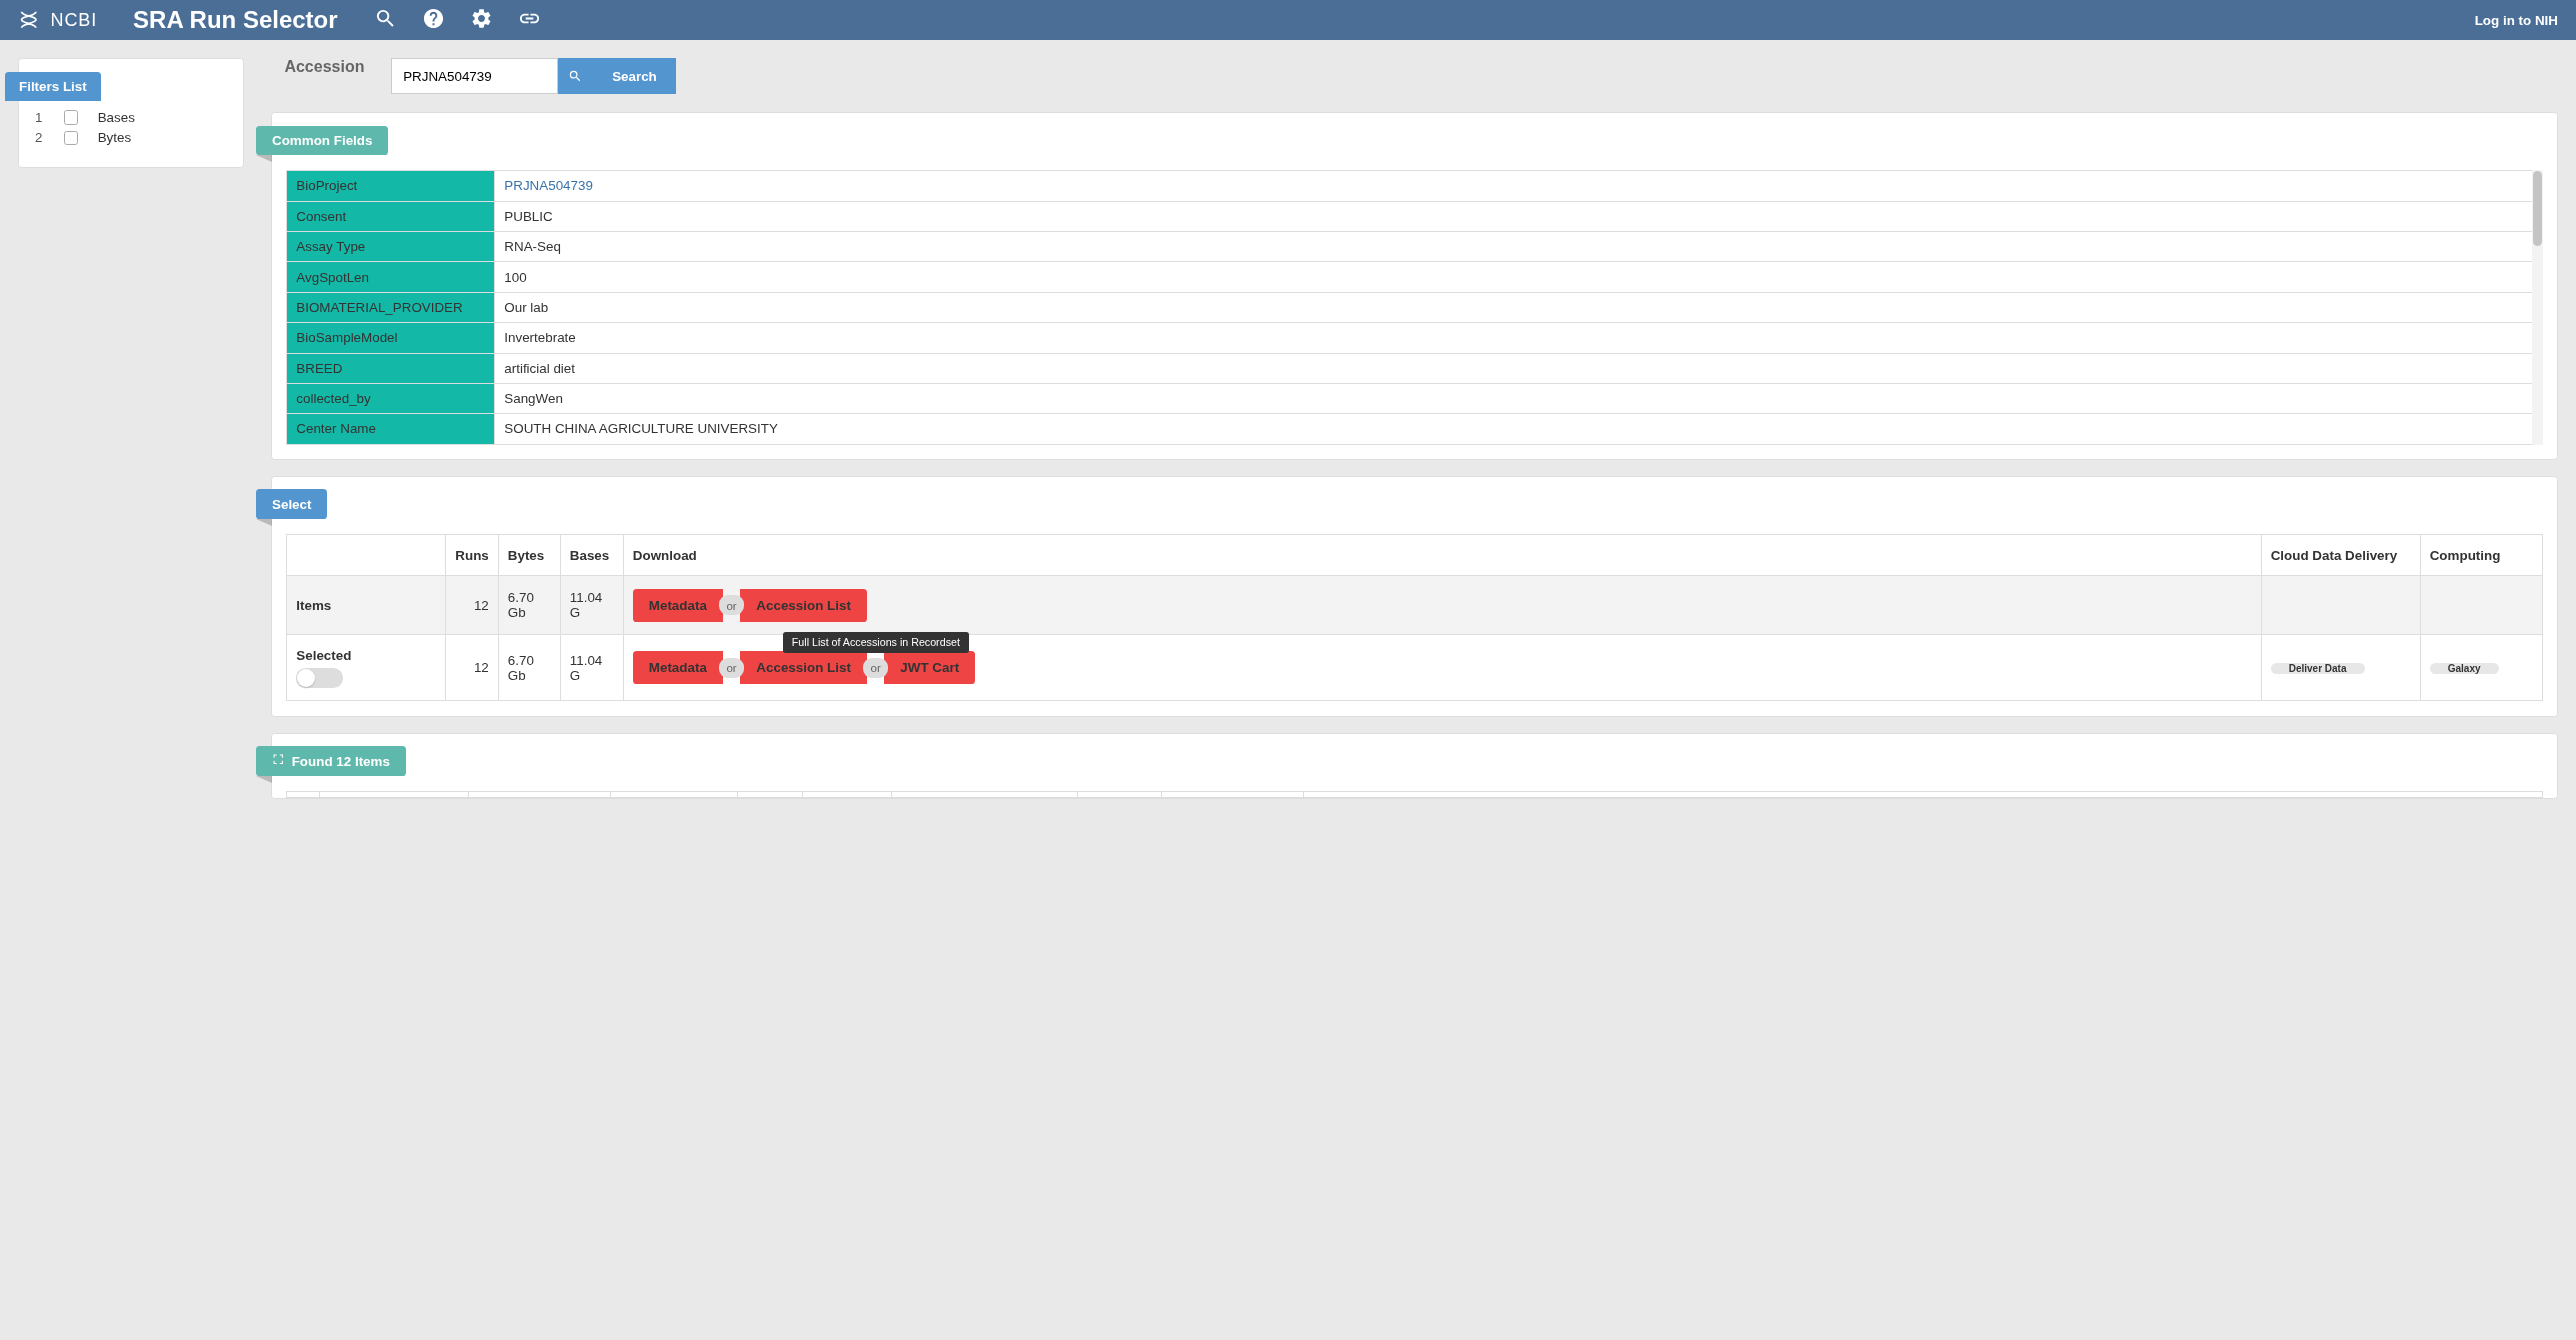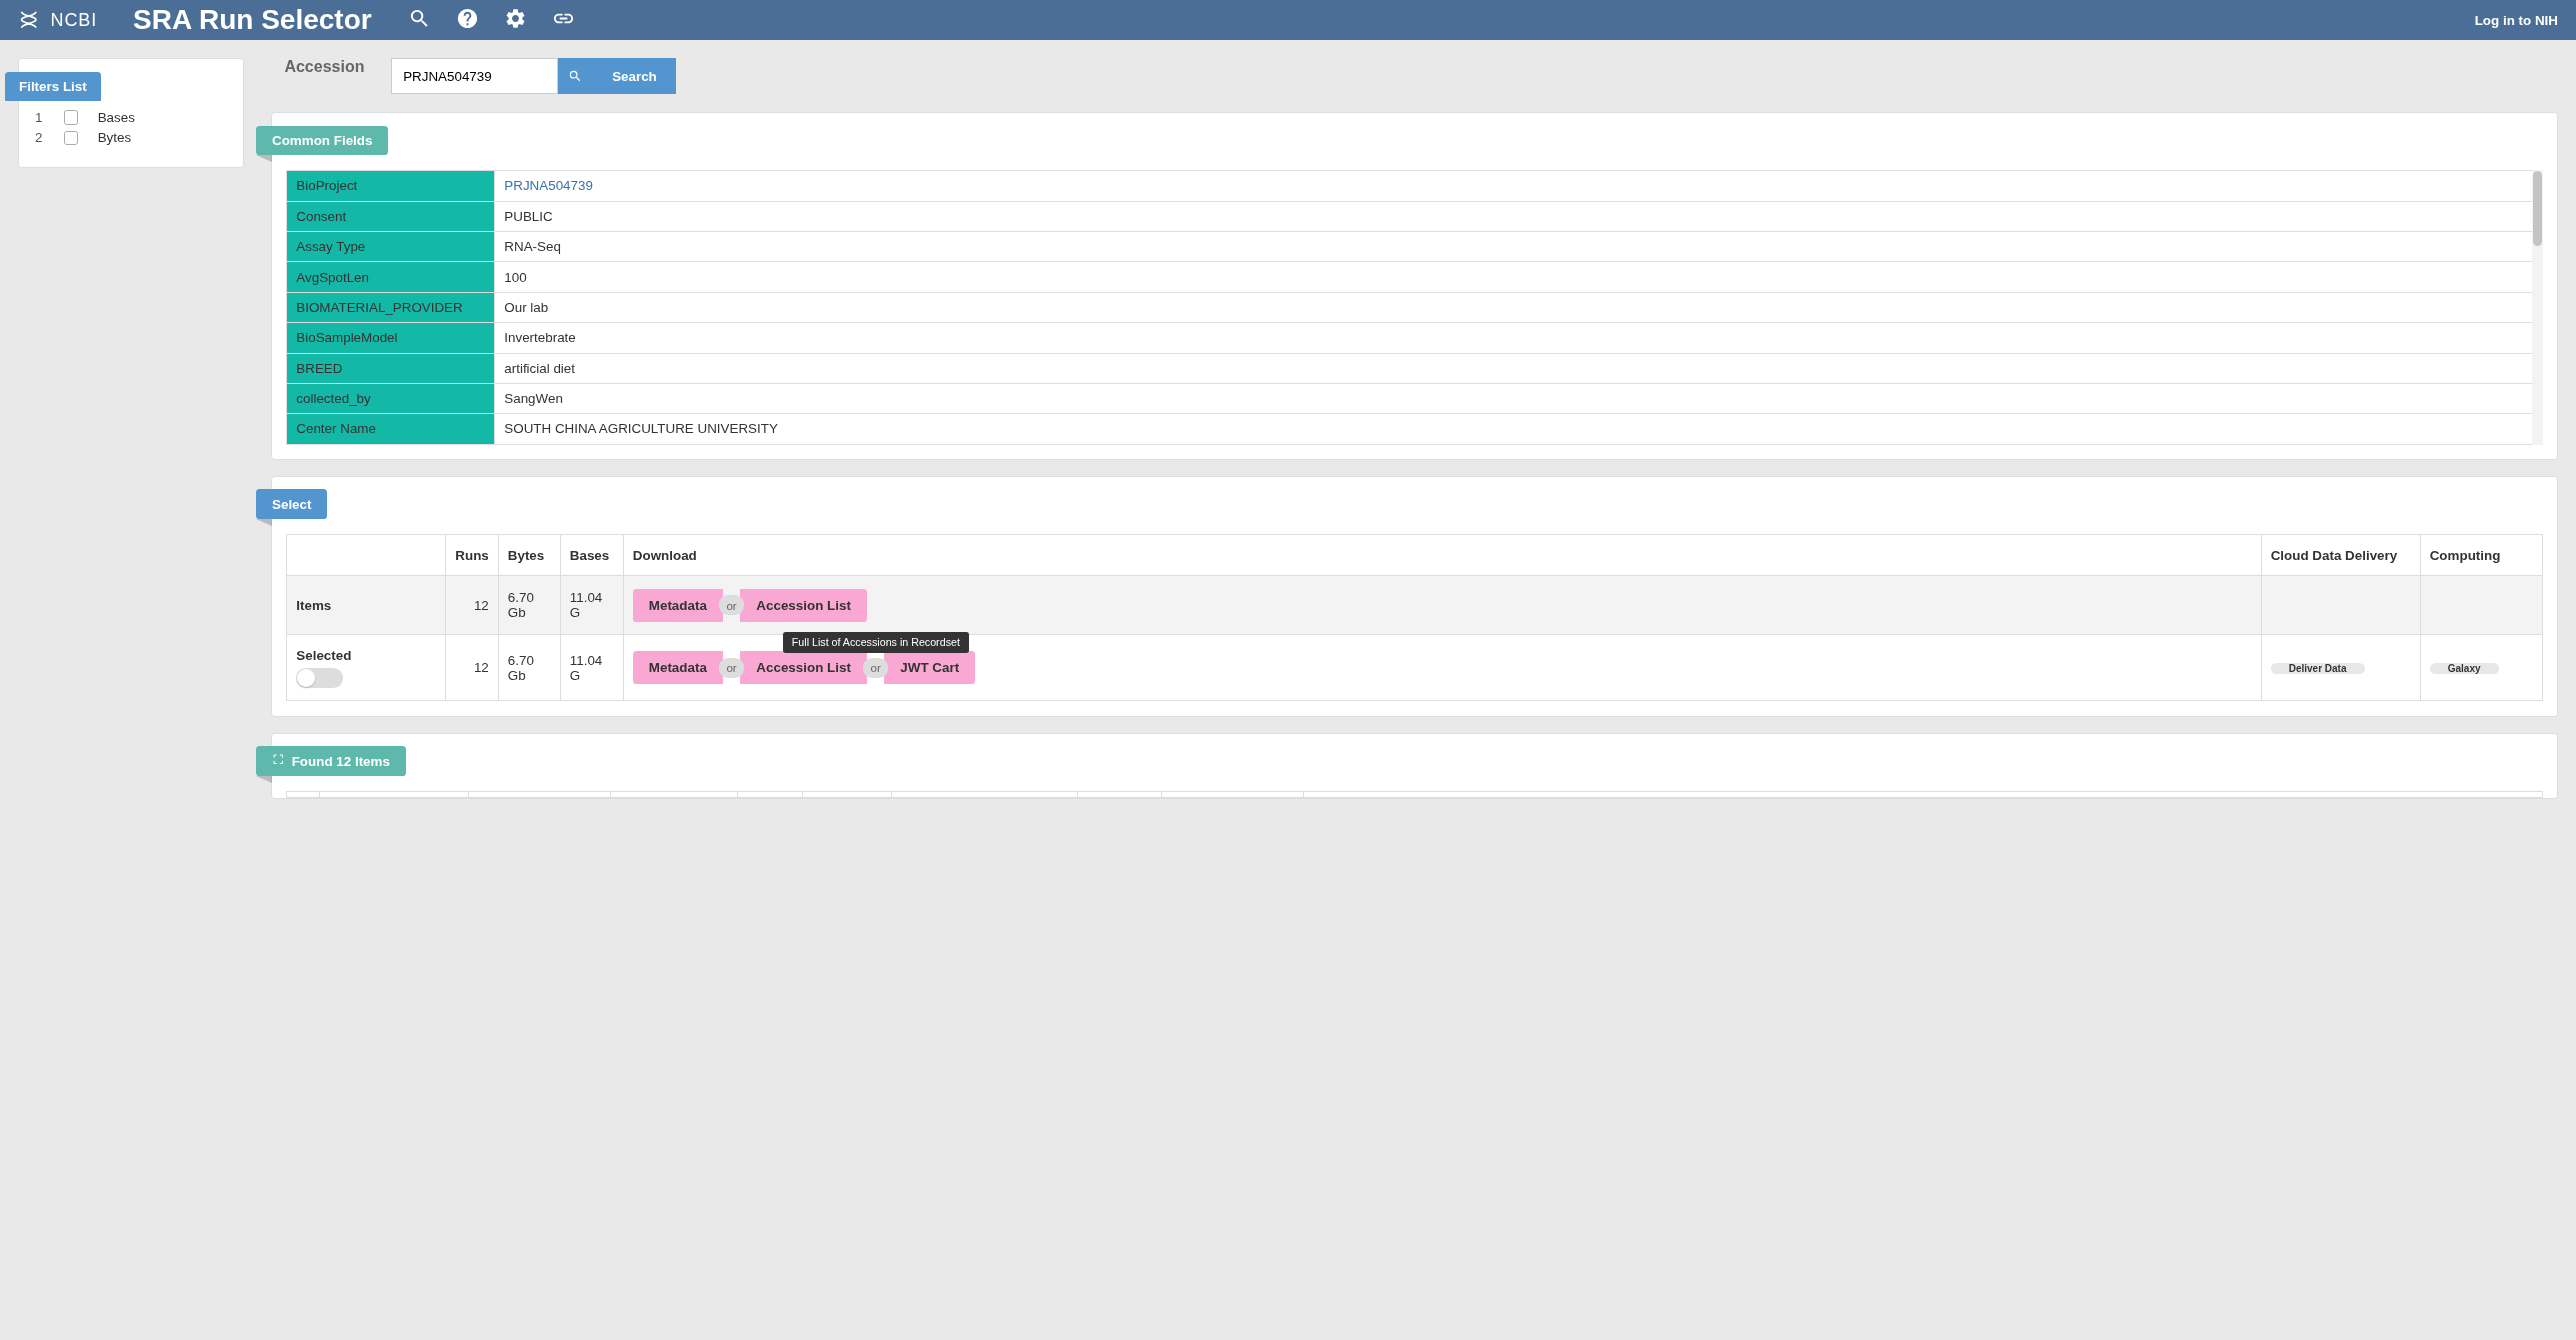--- a/index.html
+++ b/index.html
@@ -18,21 +18,21 @@
       padding: 0 18px;
     }
     .ncbi-logo {
       display: flex;
       align-items: center;
       gap: 11px;
       margin-right: 36px;
     }
     .ncbi-logo svg { width: 21.5px; height: 21.5px; fill: #fff; }
     .ncbi-text { font-size: 18px; letter-spacing: 0.9px; font-weight: 300; }
-    .app-title { font-size: 28px; font-weight: 700; margin-right: 36px; }
+    .app-title { font-size: 24px; font-weight: 700; margin-right: 36px; }
     .header-icons { display: flex; gap: 25px; }
     .header-icons .icon-btn { color: #fff; cursor: pointer; }
     .header-icons svg { width: 23px; height: 23px; fill: #fff; }
     .login-link { margin-left: auto; color: #fff; font-weight: 600; cursor: pointer; font-size: 13.4px; }
 
     .content { display: flex; padding: 18px; gap: 27px; align-items: flex-start; }
     .sidebar { width: 226px; background: #fff; border-radius: 3.6px; padding-bottom: 16px; border: 0.9px solid #ddd; }
     .filters-tab {
       background: #5395cf; color: #fff; padding: 7.2px 14.3px; font-weight: 600;
       border-radius: 3.6px 3.6px 0 0; display: inline-block; margin-left: -14.3px; margin-top: 12.5px;
@@ -100,21 +100,21 @@
     }
     .select-table th { font-weight: 700; background: #fff; }
     .select-table .row-total td { background: #f3f3f3; }
     .select-table .col-label { width: 159px; font-weight: 700; }
     .select-table td.runs-col { width: 47px; text-align: right; }
     .select-table td.bytes-col { width: 62px; }
     .select-table td.bases-col { width: 63px; }
     .download-cell { position: relative; }
     .btn-group { display: inline-flex; align-items: center; }
     .grey-btn {
-      background: #f9a8d4; color: #333; padding: 9px 16px; border: none;
+      background: #ef4444; color: #333; padding: 9px 16px; border: none;
       font-size: 13.4px; font-weight: 600; cursor: pointer;
     }
     .grey-btn:first-child { border-radius: 3.6px 0 0 3.6px; }
     .grey-btn:last-child { border-radius: 0 3.6px 3.6px 0; }
     .or-sep {
       background: #ddd; color: #666; font-size: 11.6px; padding: 3.6px 7.2px;
       border-radius: 9px; margin: 0 -3.6px; z-index: 1; position: relative;
     }
     .deliver-btn, .galaxy-btn {
       background: #e7e7e7; color: #333; padding: 0 18px; border: none;

